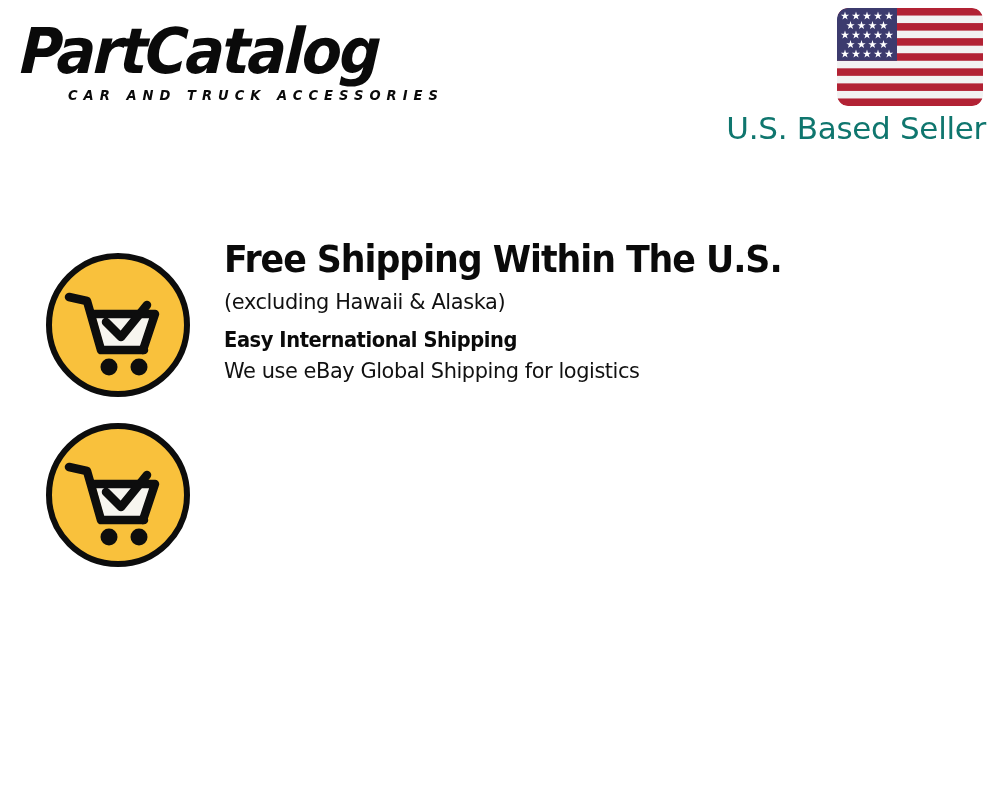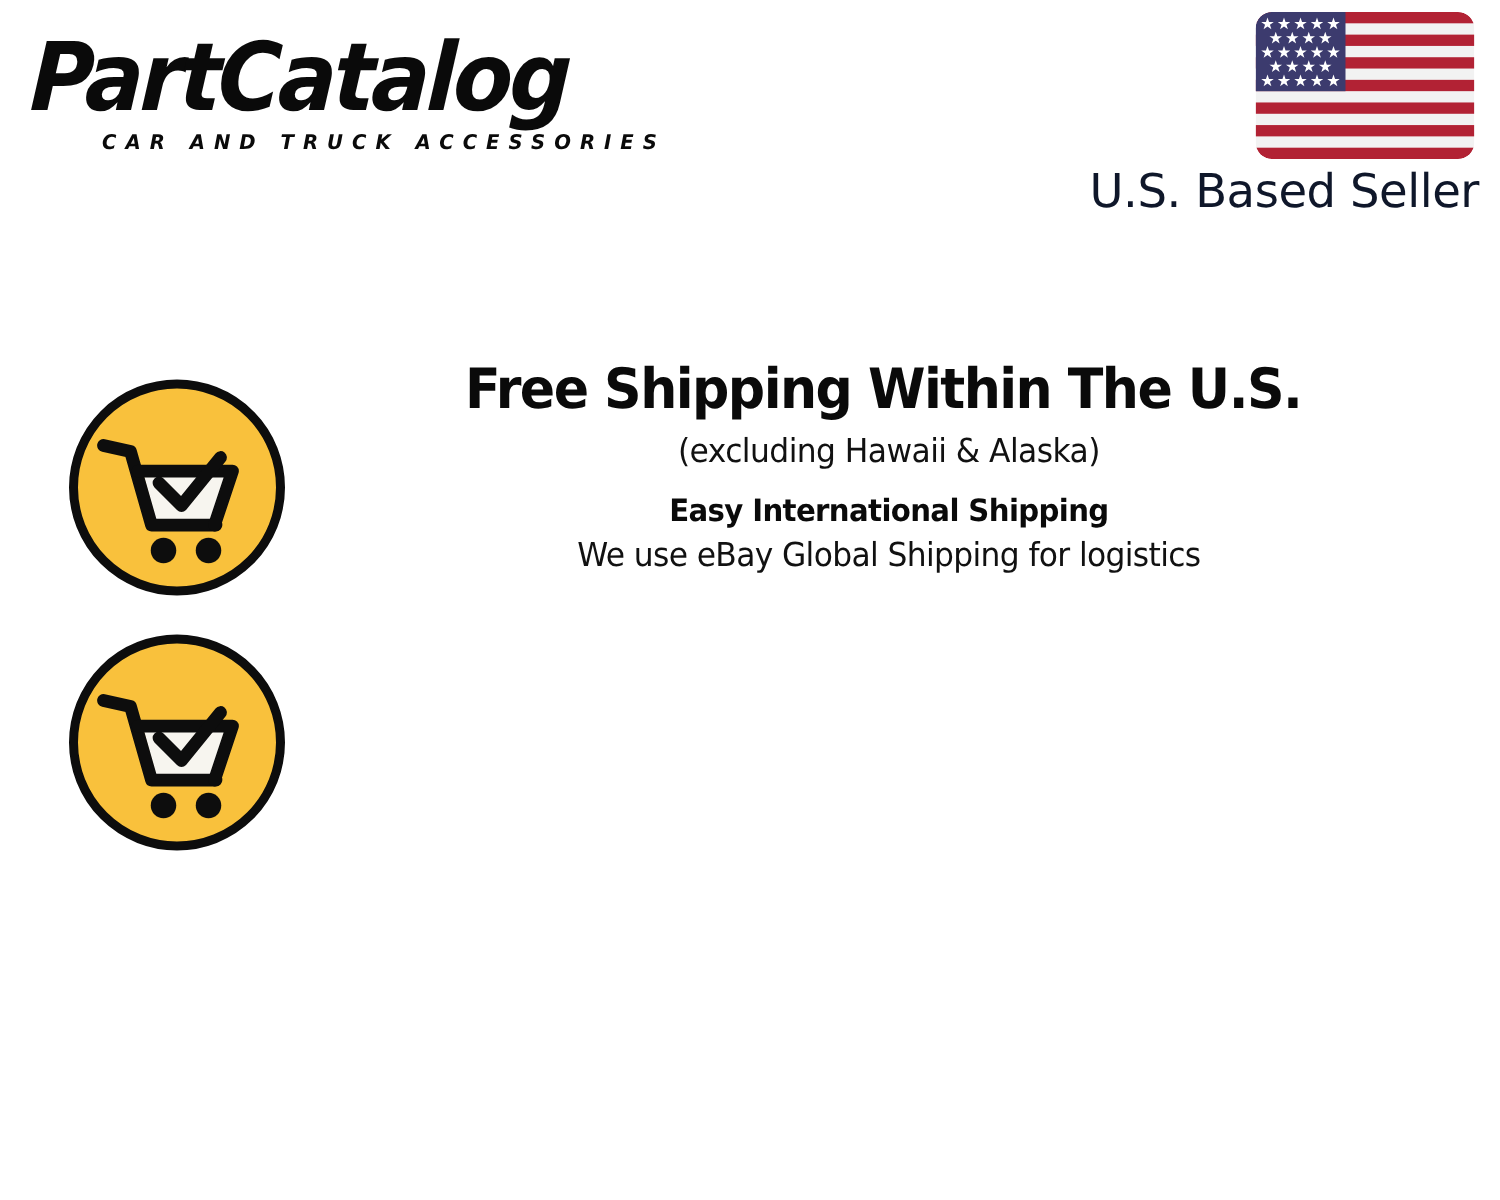--- a/index.html
+++ b/index.html
@@ -74,38 +74,37 @@
     overflow: hidden;
   }
 
   .seller-label {
     margin-top: 5px;
     font-family: "DejaVu Sans", sans-serif;
     font-weight: 400;
     font-size: 31px;
     line-height: 1.16;
     letter-spacing: -0.3px;
-    color: #0f172a;
+    color: #0f766e;
     white-space: nowrap;
   }
 
   
   .features {
     position: absolute;
     left: 0;
     top: 236px;
     width: 1000px;
   }
 
   .feature-row {
     position: relative;
     display: flex;
     align-items: flex-start;
     height: 170px;
-    text-align: center;
   }
 
   .feature-badge {
     position: relative;
     flex: 0 0 auto;
     width: 150px;
     height: 150px;
     margin-left: 43px;
     margin-top: 14px;
   }

